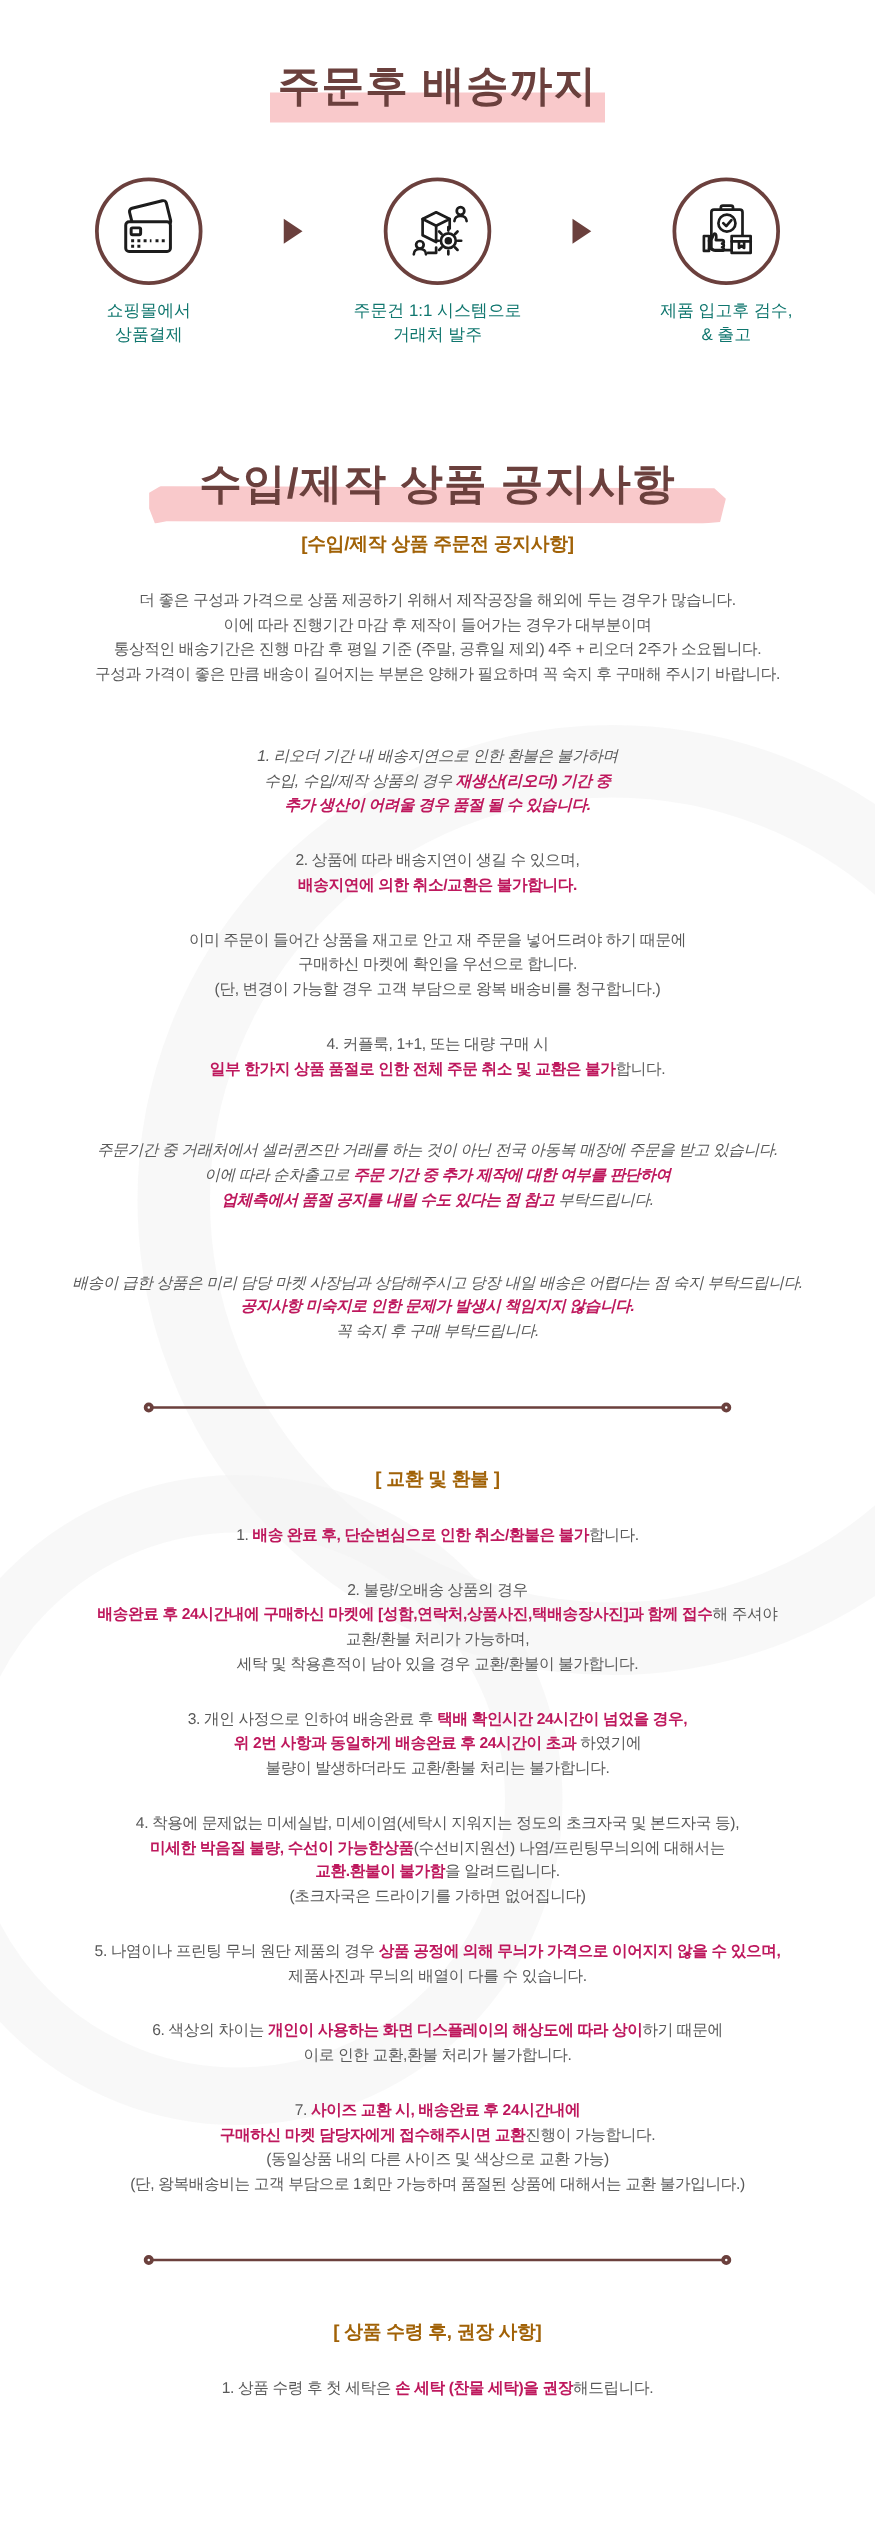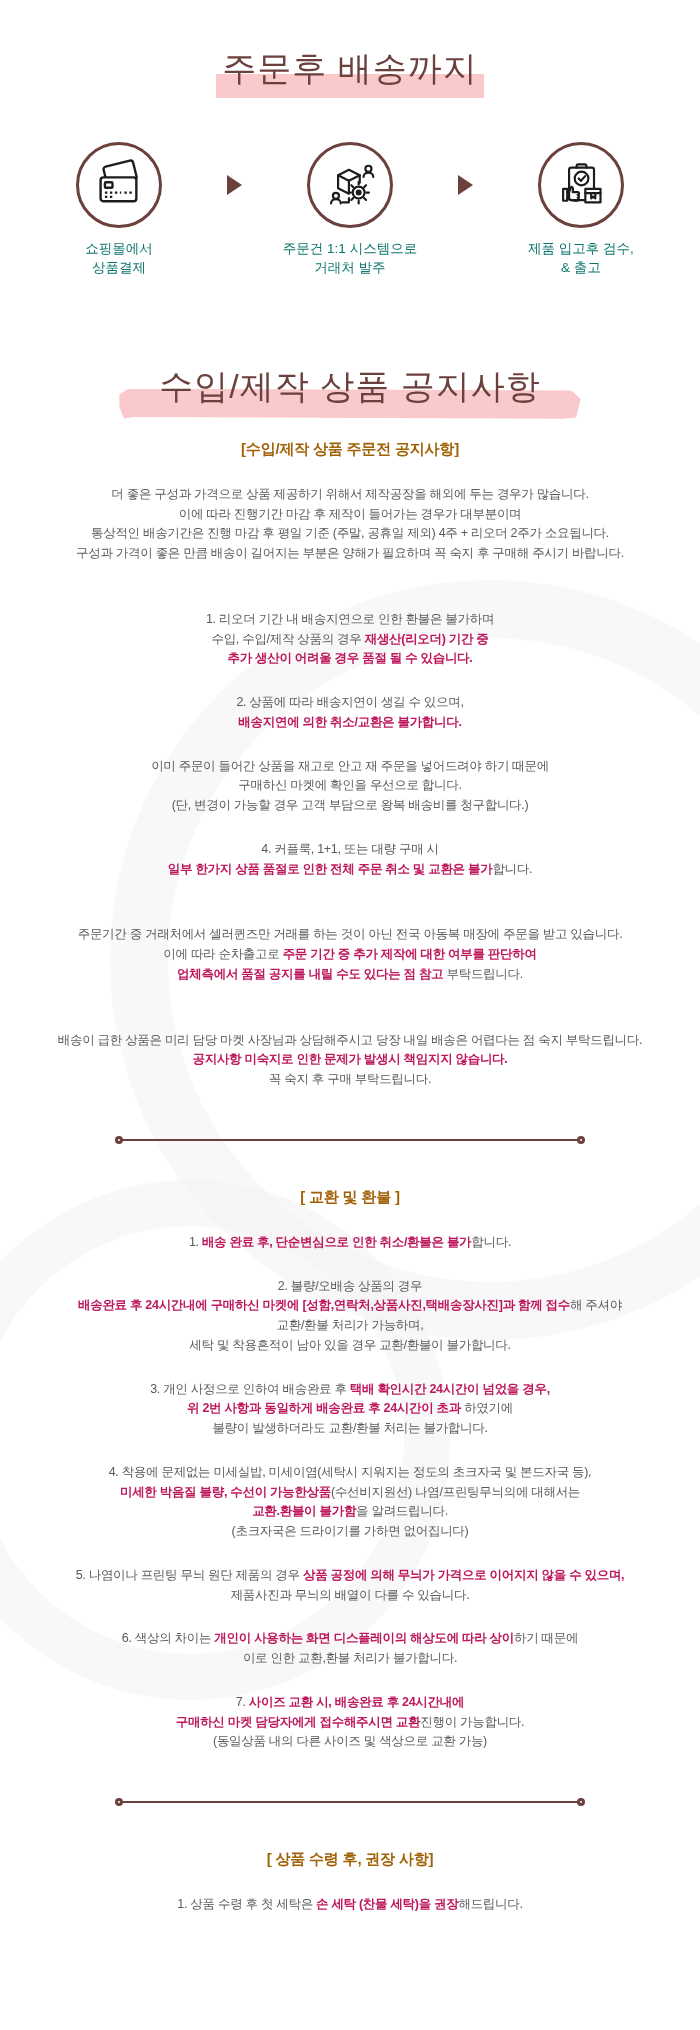--- a/index.html
+++ b/index.html
@@ -16,24 +16,24 @@
   .wm2{ width:520px; height:520px; left:-70px; top:1180px; border-width:46px; }
   .content{ position:relative; z-index:1; text-align:center; padding-top:46px; }
 
   
   .title-wrap{ margin-bottom:50px; }
   .hl{ position:relative; display:inline-block; }
   .hl .band{
     position:absolute; z-index:-1; background:#f9c9cb;
   }
   .main-title{
-    font-size:34px; font-weight:400; color:#6b403d; letter-spacing:1px;
+    font-size:34px; font-weight:700; color:#6b403d; letter-spacing:1px;
   }
   .t1 .band{ left:-6px; right:-6px; bottom:-6px; height:24px; }
-  .t2-wrap{ margin:86px 0 30px; }
+  .t2-wrap{ margin:86px 0 16px; }
   .t2 .band{
     left:-40px; right:-40px; bottom:-9px; height:30px;
     clip-path: polygon(0 18%, 2% 0, 98% 6%, 100% 34%, 99% 96%, 96% 100%, 3% 94%, 1% 100%, 0 60%);
   }
 
   
   .steps{ display:flex; justify-content:center; align-items:flex-start; gap:18px; margin-bottom:86px; }
   .step{ width:180px; }
   .step-circle{
     width:86px; height:86px; border:3px solid #6b403d; border-radius:50%;
@@ -48,21 +48,21 @@
     border-left:15px solid #6b403d;
   }
 
   
   .sec-header{
     font-size:15px; font-weight:bold; color:#a16207; margin:0 0 26px;
     letter-spacing:-.2px;
   }
   .block{ margin:0 20px 24px; font-size:12.5px; color:#595959; letter-spacing:-.3px; }
   .block .line{ line-height:1.42; padding:1px 0; }
-  .gap-lg{ margin-top:46px; }
+  .gap-lg{ margin-top:46px;font-style:italic; }
   .red{ color:#be185d; font-weight:bold; }
 
   .divider{
     display:flex; align-items:center; width:470px; margin:46px auto 44px;
   }
   .ring{
     width:8px; height:8px; border:3px solid #6b403d; border-radius:50%;
     background:#fff; flex:0 0 auto;
   }
   .d-line{ flex:1; height:2px; background:#6b403d; margin:0 -1px; }
@@ -223,20 +223,21 @@
           <div class="line"><span>제품사진과 무늬의 배열이 다를 수 있습니다.</span></div>
         </div>
         <div class="block">
           <div class="line"><span>6. 색상의 차이는 </span><span class="red">개인이 사용하는 화면 디스플레이의 해상도에 따라 상이</span><span>하기 때문에</span></div>
           <div class="line"><span>이로 인한 교환,환불 처리가 불가합니다.</span></div>
         </div>
         <div class="block">
           <div class="line"><span>7. </span><span class="red">사이즈 교환 시, 배송완료 후 24시간내에</span></div>
           <div class="line"><span class="red">구매하신 마켓 담당자에게 접수해주시면 교환</span><span>진행이 가능합니다.</span></div>
           <div class="line"><span>(동일상품 내의 다른 사이즈 및 색상으로 교환 가능)</span></div>
+          <div class="line"><span>(단, 왕복배송비는 고객 부담으로 1회만 가능하며 품절된 상품에 대해서는 교환 불가입니다.)</span></div>
         </div>
         <div class="divider">
           <span class="ring"></span>
           <span class="d-line"></span>
           <span class="ring"></span>
         </div>
         <div class="sec-header">[ 상품 수령 후, 권장 사항]</div>
         <div class="block">
           <div class="line"><span>1. 상품 수령 후 첫 세탁은 </span><span class="red">손 세탁 (찬물 세탁)을 권장</span><span>해드립니다.</span></div>
         </div>

